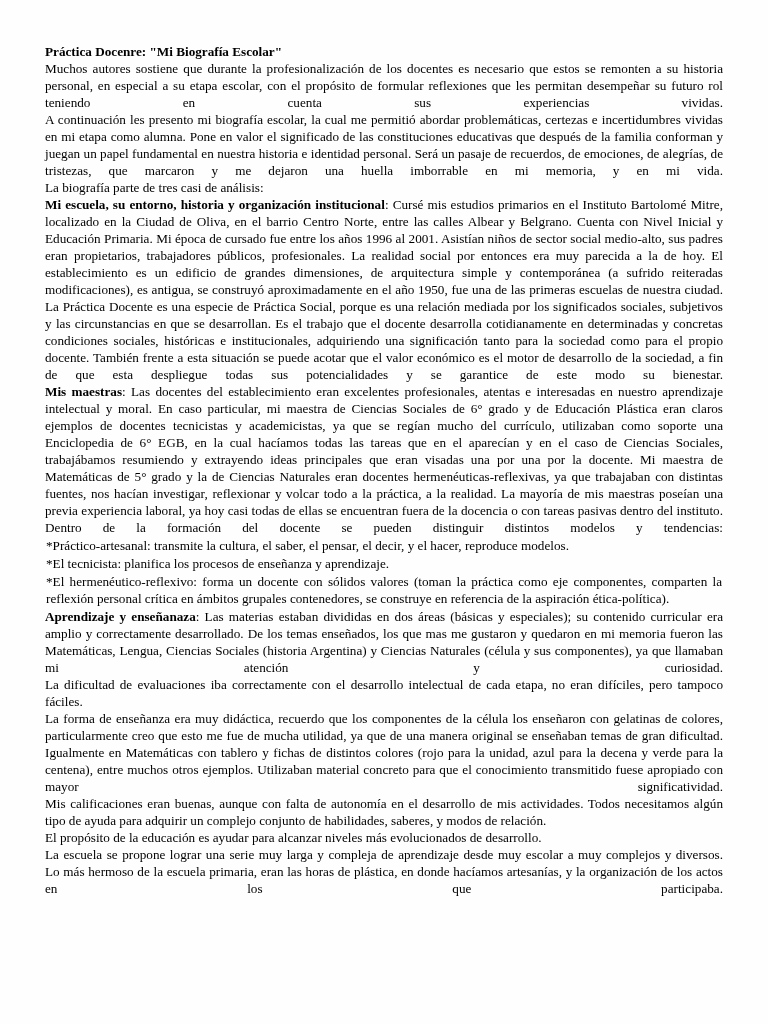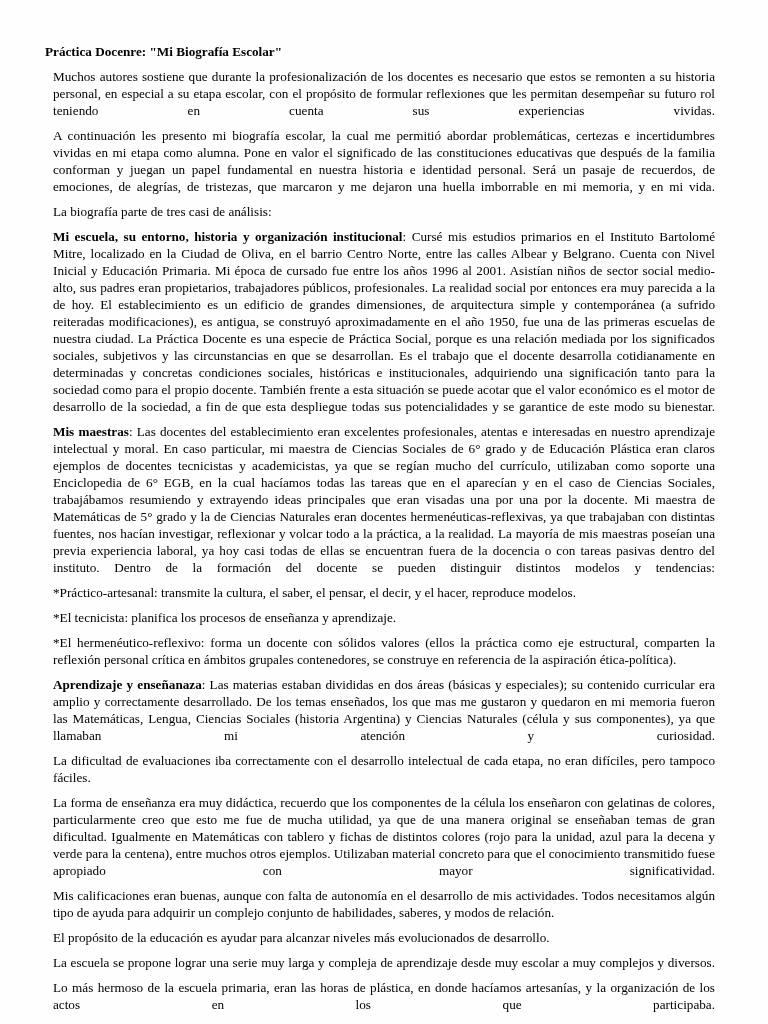--- a/index.html
+++ b/index.html
@@ -25,40 +25,40 @@
   .doc-body {
     width: 678px;
     font-size: 13.2px;
     line-height: 17.0px;
     text-align: justify;
     text-justify: inter-word;
     -webkit-hyphens: none;
     hyphens: none;
   }
   p.para {
-    margin: 8px;
+    margin: 0;
     padding: 0;
     text-align: justify;
     text-indent: 0;
     font-family: Liberation Serif, serif;
   }
   
   p.para.stretch-last {
     text-align-last: justify;
   }
   .hd {
     font-weight: bold;
   }
   .title-line {
     font-weight: bold;
     margin: 0;
     text-align: left;
   }
   .bullet-line {
-    margin: 8px;
+    margin: 1px;
     text-align: justify;
   }
 </style>
 </head>
 <body>
 
 <div class="page">
   <div class="doc-body">
 
     <p class="title-line">Práctica Docenre: "Mi Biografía Escolar"</p>
@@ -72,21 +72,21 @@
 
     <p class="para stretch-last"><span class="hd">Mi escuela, su entorno, historia y organización institucional</span><span>: Cursé mis estudios primarios en el Instituto Bartolomé Mitre, localizado en la Ciudad de Oliva, en el barrio Centro Norte, entre las calles Albear y Belgrano. Cuenta con Nivel Inicial y Educación Primaria. Mi época de cursado fue entre los años 1996 al 2001. Asistían niños de sector social medio-alto, sus padres eran propietarios, trabajadores públicos, profesionales. La realidad social por entonces era muy parecida a la de hoy. El establecimiento es un edificio de grandes dimensiones, de arquitectura simple y contemporánea (a sufrido reiteradas modificaciones), es antigua, se construyó aproximadamente en el año 1950, fue una de las primeras escuelas de nuestra ciudad. La Práctica Docente es una especie de Práctica Social, porque es una relación mediada por los significados sociales, subjetivos y las circunstancias en que se desarrollan. Es el trabajo que el docente desarrolla cotidianamente en determinadas y concretas condiciones sociales, históricas e institucionales, adquiriendo una significación tanto para la sociedad como para el propio docente. También frente a esta situación se puede acotar que el valor económico es el motor de desarrollo de la sociedad, a fin de que esta despliegue todas sus potencialidades y se garantice de este modo su bienestar.</span></p>
 
     <p class="para stretch-last"><span class="hd">Mis maestras</span><span>: Las docentes del establecimiento eran excelentes profesionales, atentas e interesadas en nuestro aprendizaje intelectual y moral. En caso particular, mi maestra de Ciencias Sociales de 6° grado y de Educación Plástica eran claros ejemplos de docentes tecnicistas y academicistas, ya que se regían mucho del currículo, utilizaban como soporte una Enciclopedia de 6° EGB, en la cual hacíamos todas las tareas que en el aparecían y en el caso de Ciencias Sociales, trabajábamos resumiendo y extrayendo ideas principales que eran visadas una por una por la docente. Mi maestra de Matemáticas de 5° grado y la de Ciencias Naturales eran docentes hermenéuticas-reflexivas, ya que trabajaban con distintas fuentes, nos hacían investigar, reflexionar y volcar todo a la práctica, a la realidad. La mayoría de mis maestras poseían una previa experiencia laboral, ya hoy casi todas de ellas se encuentran fuera de la docencia o con tareas pasivas dentro del instituto. Dentro de la formación del docente se pueden distinguir distintos modelos y tendencias:</span></p>
 
     <p class="bullet-line stretch-last">*Práctico-artesanal: transmite la cultura, el saber, el pensar, el decir, y el hacer, reproduce modelos.</p>
 
 
     <p class="bullet-line">*El tecnicista: planifica los procesos de enseñanza y aprendizaje.</p>
 
-    <p class="bullet-line">*El hermenéutico-reflexivo: forma un docente con sólidos valores (ellos la práctica como eje estructural, comparten la reflexión personal crítica en ámbitos grupales contenedores, se construye en referencia de la aspiración ética-política).</p>
+    <p class="bullet-line">*El hermenéutico-reflexivo: forma un docente con sólidos valores (toman la práctica como eje componentes, comparten la reflexión personal crítica en ámbitos grupales contenedores, se construye en referencia de la aspiración ética-política).</p>
 
     <p class="para stretch-last"><span class="hd">Aprendizaje y enseñanaza</span><span>: Las materias estaban divididas en dos áreas (básicas y especiales); su contenido curricular era amplio y correctamente desarrollado. De los temas enseñados, los que mas me gustaron y quedaron en mi memoria fueron las Matemáticas, Lengua, Ciencias Sociales (historia Argentina) y Ciencias Naturales (célula y sus componentes), ya que llamaban mi atención y curiosidad.</span></p>
 
 
     <p class="para stretch-last">La dificultad de evaluaciones iba correctamente con el desarrollo intelectual de cada etapa, no eran difíciles, pero tampoco fáciles.</p>
 
     <p class="para stretch-last">La forma de enseñanza era muy didáctica, recuerdo que los componentes de la célula los enseñaron con gelatinas de colores, particularmente creo que esto me fue de mucha utilidad, ya que de una manera original se enseñaban temas de gran dificultad. Igualmente en Matemáticas con tablero y fichas de distintos colores (rojo para la unidad, azul para la decena y verde para la centena), entre muchos otros ejemplos. Utilizaban material concreto para que el conocimiento transmitido fuese apropiado con mayor significatividad.</p>
 
     <p class="para">Mis calificaciones eran buenas, aunque con falta de autonomía en el desarrollo de mis actividades. Todos necesitamos algún tipo de ayuda para adquirir un complejo conjunto de habilidades, saberes, y modos de relación.</p>
 

